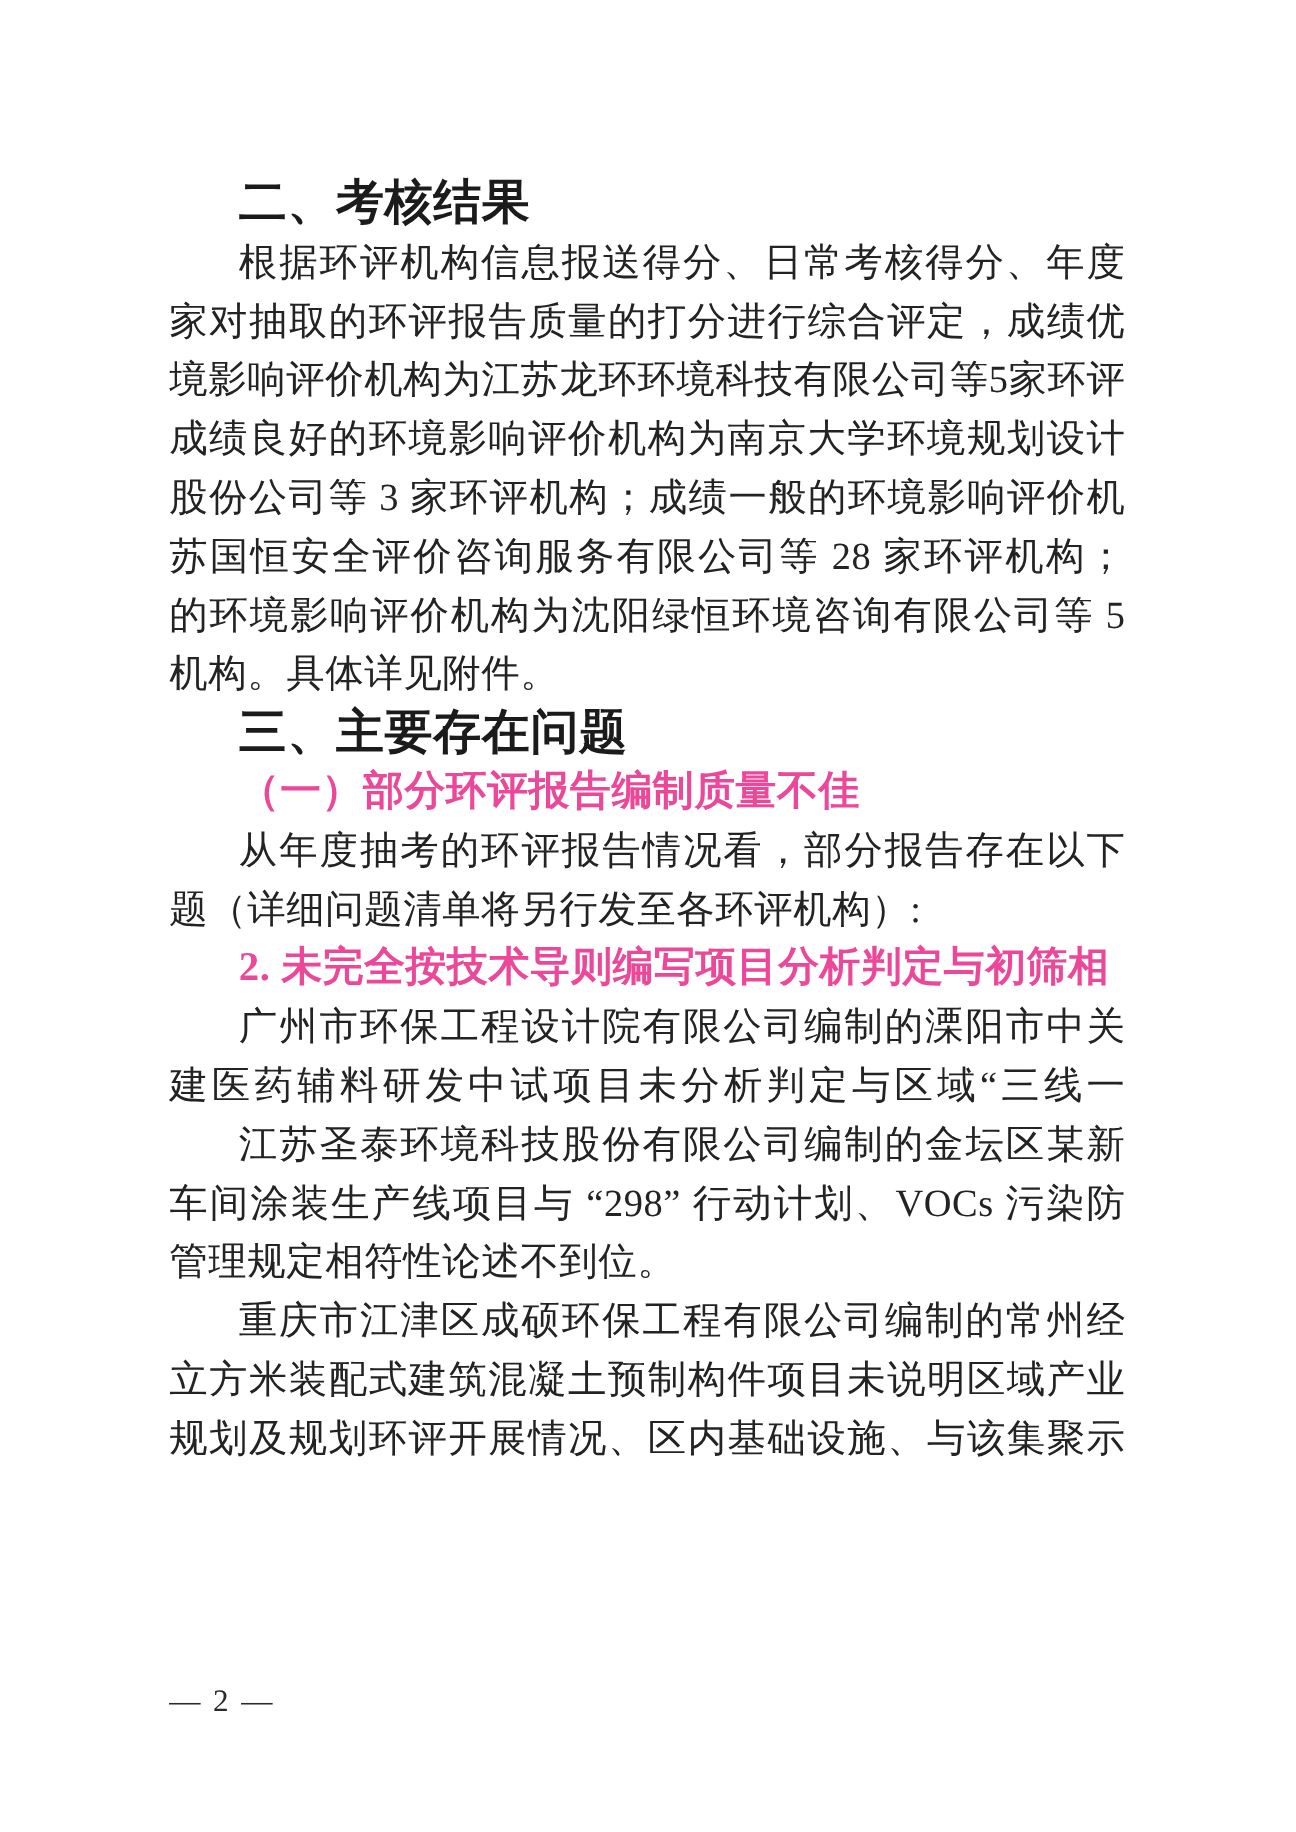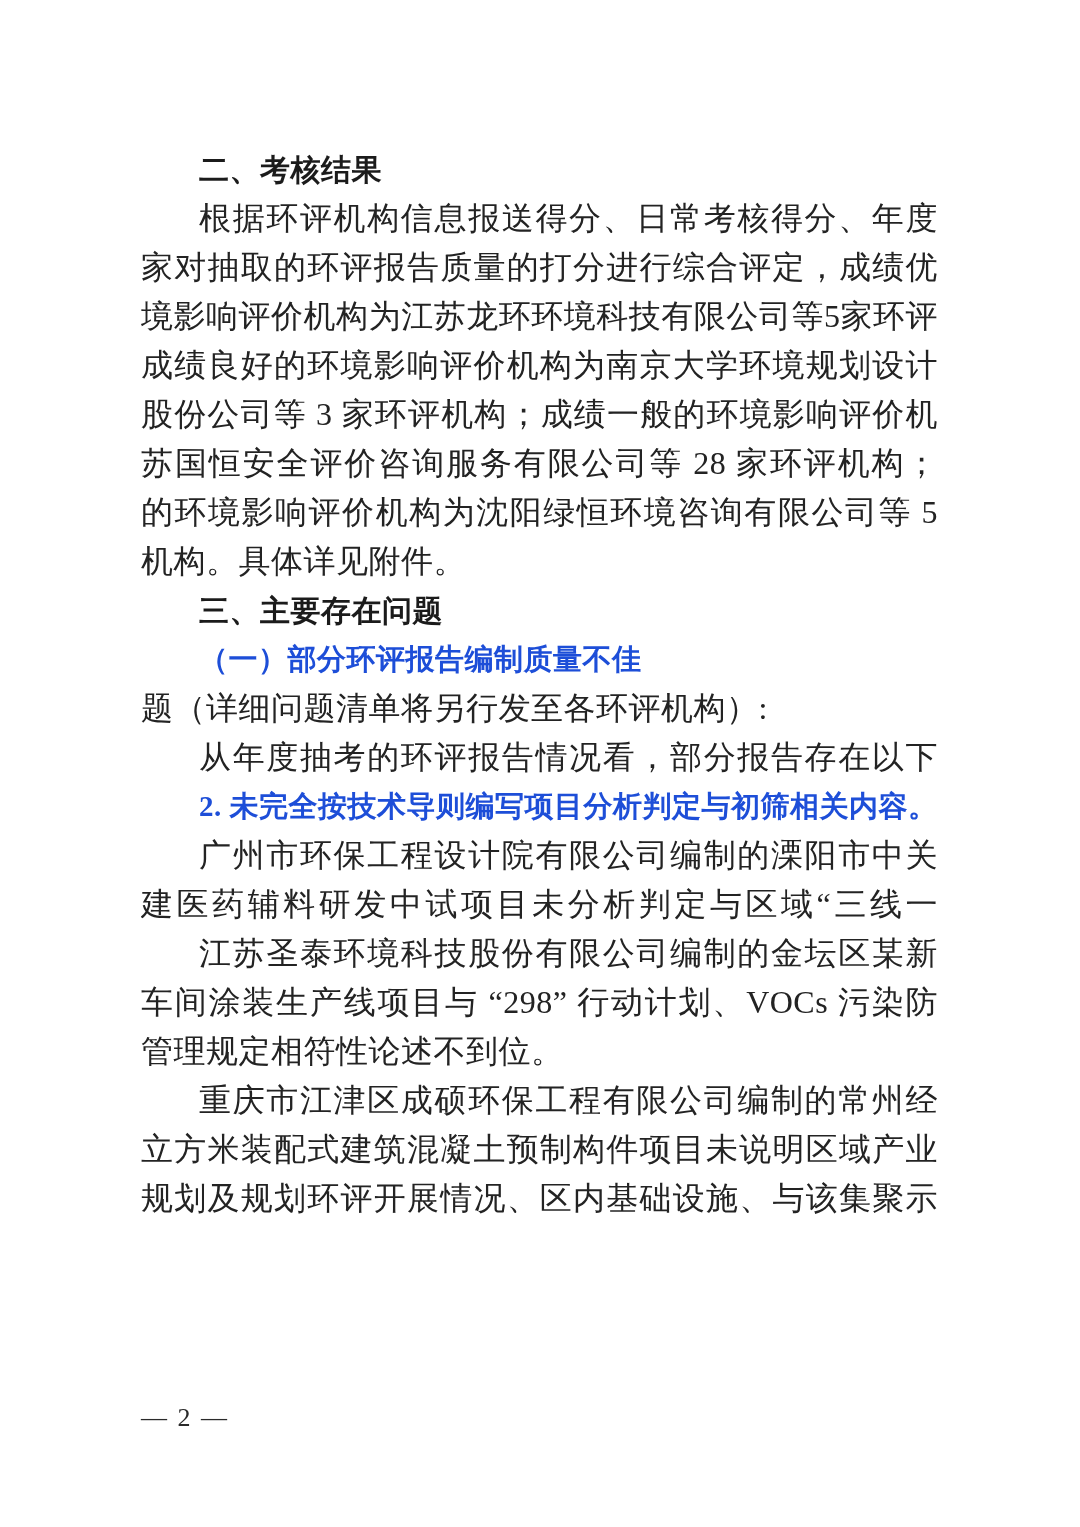--- a/index.html
+++ b/index.html
@@ -30,28 +30,28 @@
   .just {
     text-align: justify;
     text-align-last: justify;
   }
   
   .ind { text-indent: 58px; }
   
   .h-sans {
     font-family: "Liberation Sans", sans-serif;
     font-weight: 700;
-    font-size: 30px;
+    font-size: 40px;
     color: #1b1b1b;
   }
   
   .h-kai {
     font-weight: 700;
-    font-size: 29px;
-    color: #1d4ed8;
+    font-size: 34px;
+    color: #ec4899;
   }
   .pageno {
     position: absolute;
     left: 141px;
     top: 1398px;
     height: 40px;
     line-height: 40px;
     font-size: 26px;
     letter-spacing: 2px;
     color: #2a2a2a;
@@ -72,22 +72,22 @@
     <div class="ln just">成绩良好的环境影响评价机构为南京大学环境规划设计研究院</div>
     <div class="ln just">股份公司等 3 家环评机构；成绩一般的环境影响评价机构为江</div>
     <div class="ln just">苏国恒安全评价咨询服务有限公司等 28 家环评机构；成绩较差</div>
     <div class="ln just">的环境影响评价机构为沈阳绿恒环境咨询有限公司等 5 家环评</div>
     <div class="ln">机构。具体详见附件。</div>
 
     <div class="ln h-sans ind">三、主要存在问题</div>
 
     <div class="ln h-kai ind">（一）部分环评报告编制质量不佳</div>
 
+    <div class="ln just ind">从年度抽考的环评报告情况看，部分报告存在以下主要问</div>
     <div class="ln">题（详细问题清单将另行发至各环评机构）:</div>
-    <div class="ln just ind">从年度抽考的环评报告情况看，部分报告存在以下主要问</div>
 
     <div class="ln h-kai ind">2. 未完全按技术导则编写项目分析判定与初筛相关内容。</div>
 
     <div class="ln just ind">广州市环保工程设计院有限公司编制的溧阳市中关村某新</div>
     <div class="ln just">建医药辅料研发中试项目未分析判定与区域“三线一单”、规划</div>
 
     <div class="ln just ind">江苏圣泰环境科技股份有限公司编制的金坛区某新建涂装</div>
     <div class="ln just">车间涂装生产线项目与 “298” 行动计划、VOCs 污染防治等相关</div>
     <div class="ln">管理规定相符性论述不到位。</div>
 

